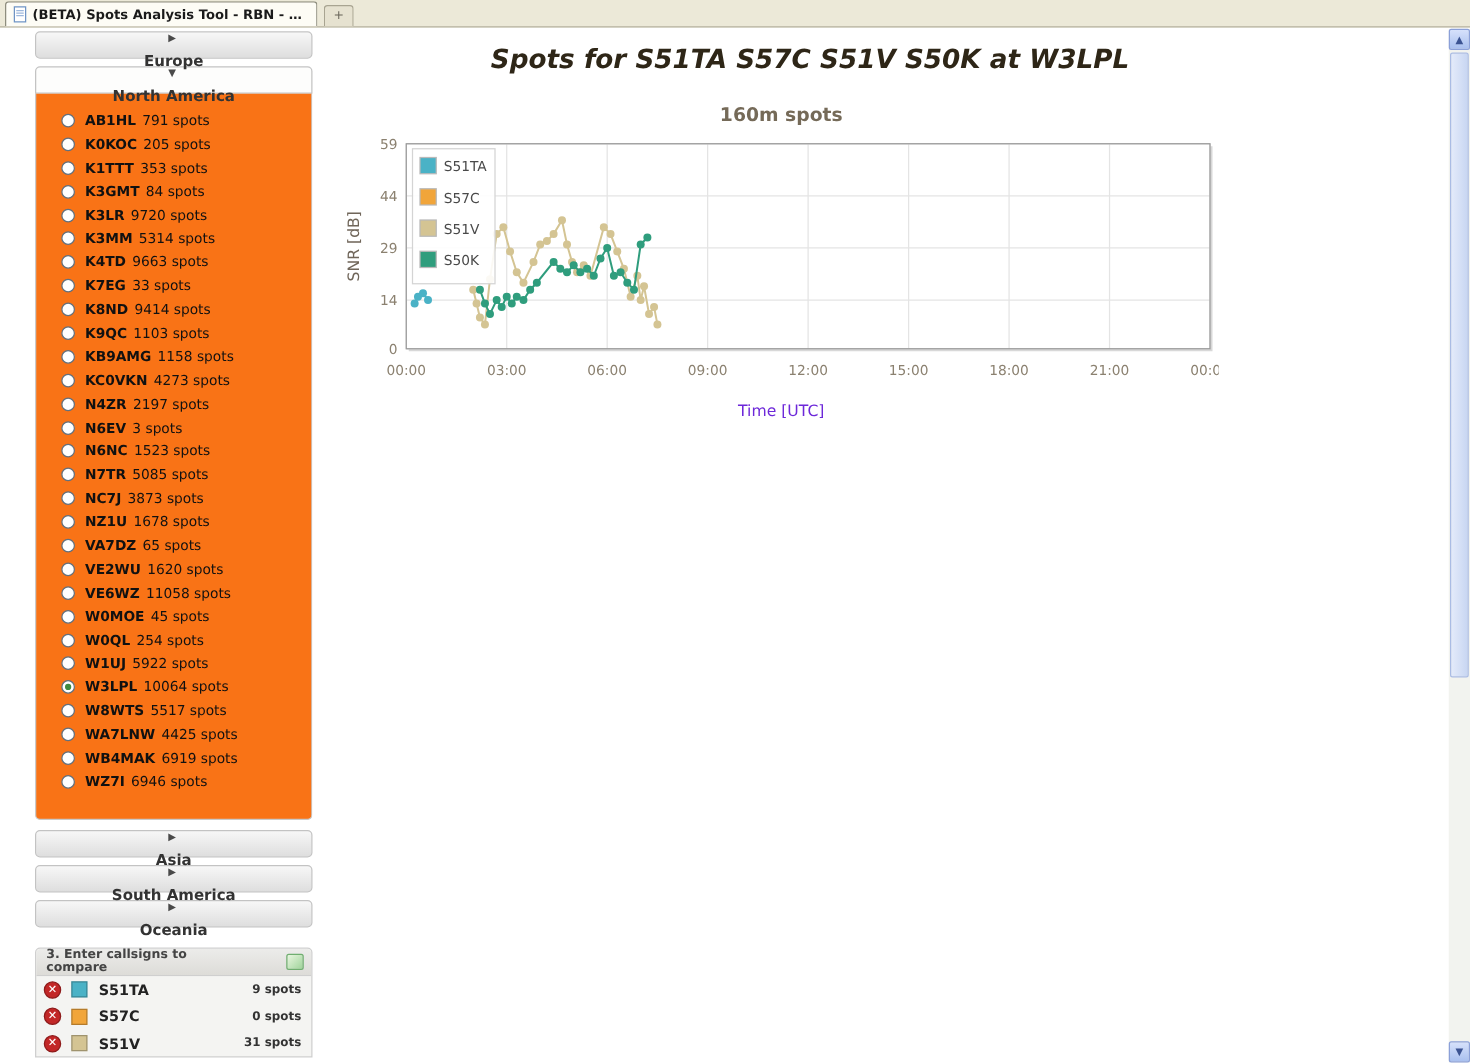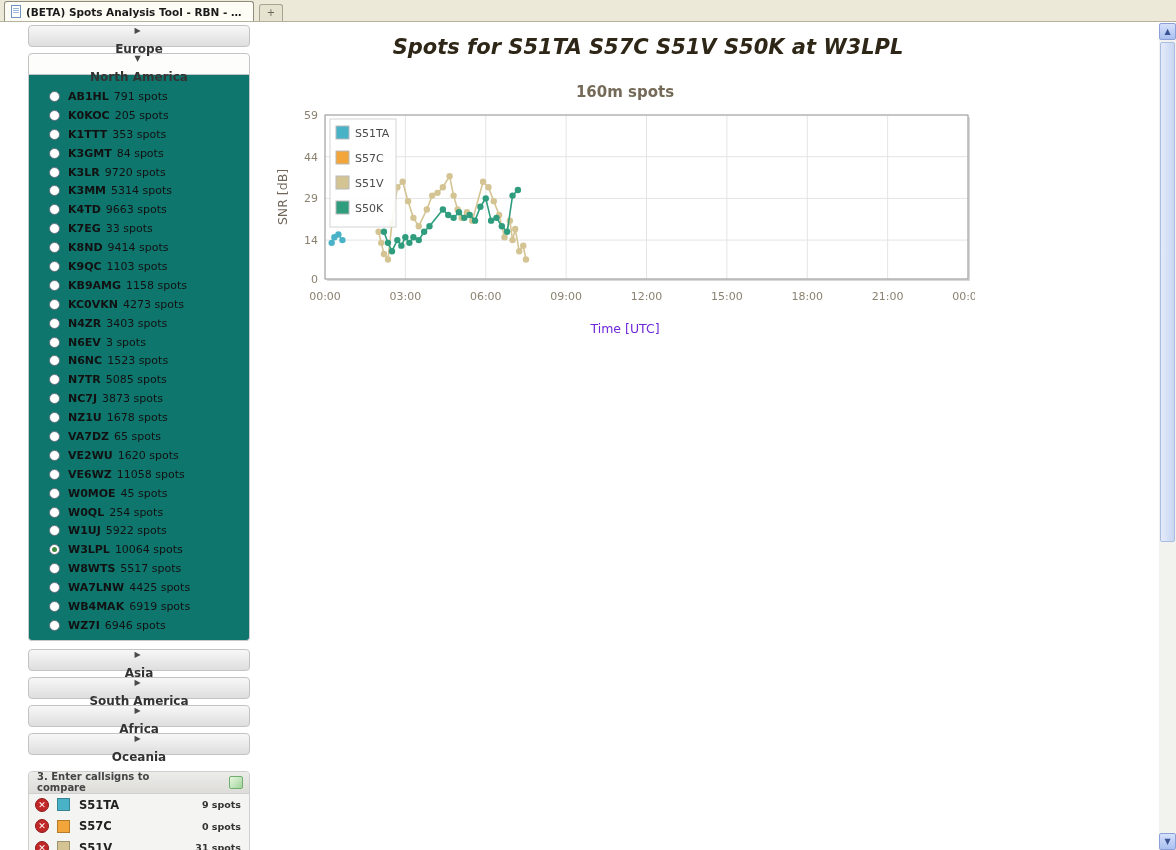--- a/index.html
+++ b/index.html
@@ -27,22 +27,22 @@
 
   
   .sidebar { position:absolute; left:28px; top:2px; width:222px; }
   .region-header { display:flex; align-items:center; gap:7px; height:22px; padding:0 9px;
     background:linear-gradient(#f7f7f7,#dedede); border:1px solid #c3c3c3; border-radius:4px;
     margin-bottom:6px; font-size:12px; font-weight:bold; color:#333; cursor:pointer;flex-direction:column; }
   .region-header .arrow { font-size:8px; color:#4a4a4a; width:9px; }
   .region-header.collapsed .arrow::before { content:"\25B6"; }
   .region-header.expanded  .arrow::before { content:"\25BC"; }
   .region-header.expanded { background:#fdfdfc; border-radius:4px 4px 0 0; margin-bottom:0; }
-  .stations-panel { background:#0f766e; border:1px solid #c9c9c9; border-top:none;
-    border-radius:0 0 4px 4px; padding:12px 0 5px 0; margin-bottom:8px; }
+  .stations-panel { background:#f97316; border:1px solid #c9c9c9; border-top:none;
+    border-radius:0 0 4px 4px; padding:12px 0 20px 0; margin-bottom:8px; }
   .station-row { display:flex; align-items:center; height:18.9px; padding-left:20px;
     font-size:11px; color:#111; cursor:pointer; }
   .radio { width:11px; height:11px; border:1px solid #62707e; border-radius:50%;
     background:#fff; margin-right:8px; position:relative; flex:0 0 auto; }
   .radio.selected::after { content:""; position:absolute; left:2px; top:2px; width:5px; height:5px;
     border-radius:50%; background:#3f8a3f; }
   .station-call { font-weight:bold; margin-right:5px; }
   .station-spots { font-weight:normal; }
 
   
@@ -159,21 +159,21 @@
     <span class="station-spots">1158 spots</span>
   </div>
           <div class="station-row">
     <span class="radio"></span>
     <span class="station-call">KC0VKN</span>
     <span class="station-spots">4273 spots</span>
   </div>
           <div class="station-row">
     <span class="radio"></span>
     <span class="station-call">N4ZR</span>
-    <span class="station-spots">3403 spots</span>
+    <span class="station-spots">2197 spots</span>
   </div>
           <div class="station-row">
     <span class="radio"></span>
     <span class="station-call">N6EV</span>
     <span class="station-spots">3 spots</span>
   </div>
           <div class="station-row">
     <span class="radio"></span>
     <span class="station-call">N6NC</span>
     <span class="station-spots">1523 spots</span>
@@ -249,24 +249,20 @@
     <span class="station-spots">6946 spots</span>
   </div>
         </div>
         <div class="region-header collapsed">
     <span class="arrow"></span>
     <span>Asia</span>
   </div>
         <div class="region-header collapsed">
     <span class="arrow"></span>
     <span>South America</span>
-  </div>
-        <div class="region-header collapsed">
-    <span class="arrow"></span>
-    <span>Africa</span>
   </div>
         <div class="region-header collapsed">
     <span class="arrow"></span>
     <span>Oceania</span>
   </div>
       </div>
 
     <div class="compare">
       <div class="compare-header">
         <span>3. Enter callsigns to compare</span>

